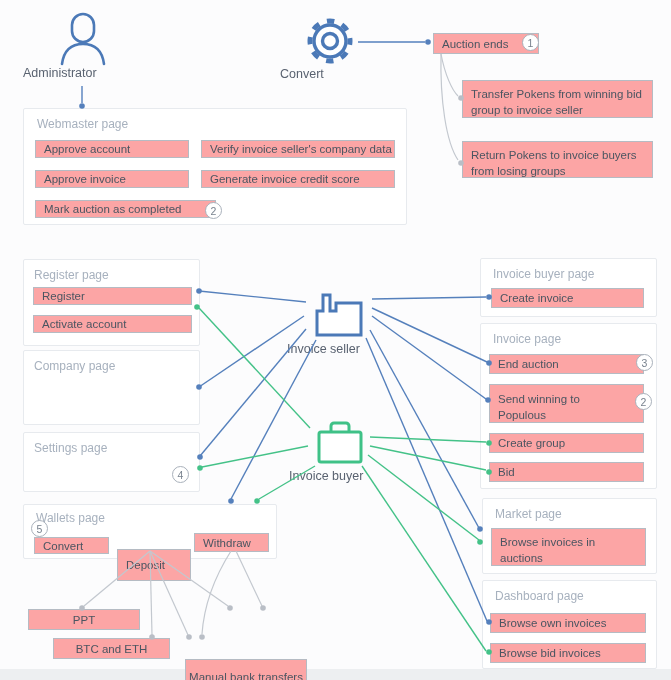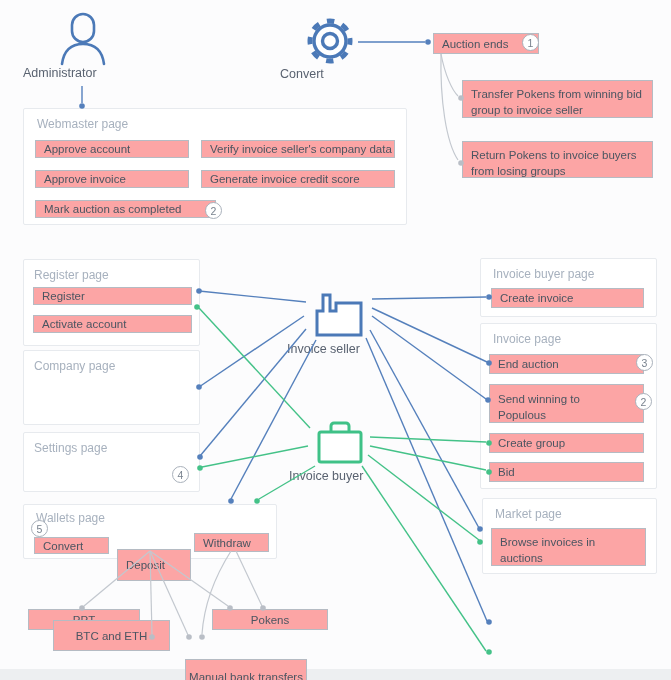--- a/index.html
+++ b/index.html
@@ -153,22 +153,21 @@
 
   <div class="panel" style="left:23px;top:504px;width:252px;height:53px">
     <div class="ptitle" style="left:12px;top:6px">Wallets page</div>
     <div class="btn" style="left:10px;top:32px;width:75px;height:17px">Convert</div>
     <div class="btn" style="left:93px;top:44px;width:74px;height:32px">Deposit</div>
     <div class="btn" style="left:170px;top:28px;width:75px;height:19px">Withdraw</div>
   </div>
   <div class="badge" style="left:31px;top:520px">5</div>
 
   <div class="btn center" style="left:28px;top:609px;width:112px;height:21px">PPT</div>
-  <div class="btn center" style="left:212px;top:609px;width:116px;height:21px">Pokens</div>
-  <div class="btn center" style="left:53px;top:620px;width:117px;height:31px">BTC and ETH</div>
+  <div class="btn center" style="left:53px;top:638px;width:117px;height:21px">BTC and ETH</div>
   <div class="btn center" style="left:185px;top:659px;width:122px;height:36px">Manual bank transfers</div>
 
   <div class="panel" style="left:480px;top:258px;width:175px;height:57px">
     <div class="ptitle" style="left:12px;top:8px">Invoice buyer page</div>
     <div class="btn" style="left:10px;top:29px;width:153px;height:20px">Create invoice</div>
   </div>
 
   <div class="panel" style="left:480px;top:323px;width:175px;height:164px">
     <div class="ptitle" style="left:12px;top:8px">Invoice page</div>
     <div class="btn" style="left:8px;top:30px;width:155px;height:20px">End auction</div>
@@ -177,13 +176,18 @@
     <div class="btn" style="left:8px;top:138px;width:155px;height:20px">Bid</div>
   </div>
   <div class="badge" style="left:636px;top:354px">3</div>
   <div class="badge" style="left:635px;top:393px">2</div>
 
   <div class="panel" style="left:482px;top:498px;width:173px;height:74px">
     <div class="ptitle" style="left:12px;top:8px">Market page</div>
     <div class="btn wrap" style="left:8px;top:29px;width:155px;height:38px;padding-right:8px">Browse invoices in auctions</div>
   </div>
 
+  <div class="panel" style="left:482px;top:580px;width:173px;height:87px">
+    <div class="ptitle" style="left:12px;top:8px">Dashboard page</div>
+    <div class="btn" style="left:7px;top:32px;width:156px;height:20px">Browse own invoices</div>
+    <div class="btn" style="left:7px;top:62px;width:156px;height:20px">Browse bid invoices</div>
+  </div>
 </div>
 
 </body></html>

